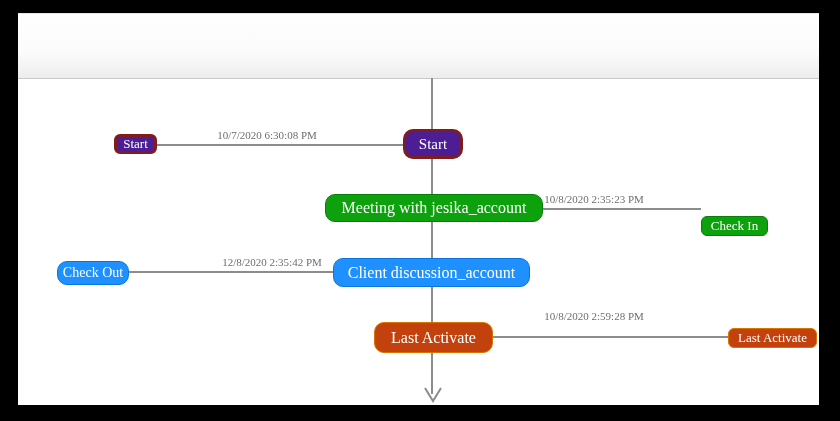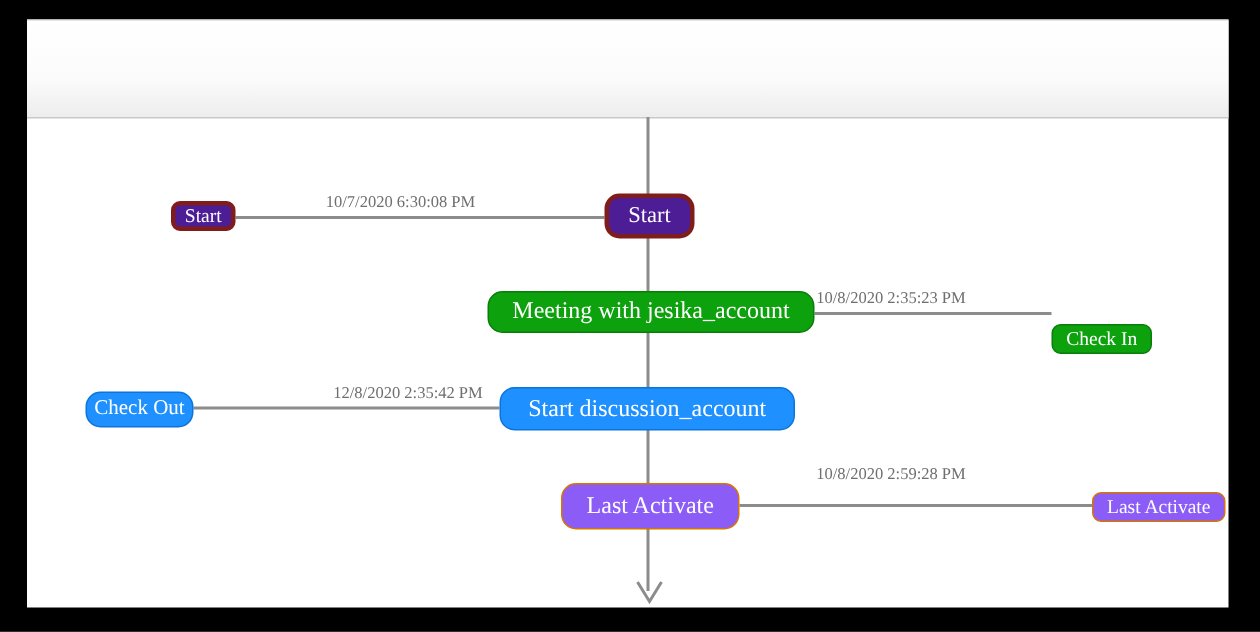--- a/index.html
+++ b/index.html
@@ -12,21 +12,21 @@
   .vline{position:absolute;left:431px;top:78px;width:2px;height:316px;background:#8c8c8c;}
   .arrow{position:absolute;left:423px;top:385px;width:20px;height:20px;}
   .hline{position:absolute;height:2px;background:#8c8c8c;}
   .ts{position:absolute;width:180px;text-align:center;font-size:11px;color:#6e6e6e;
       white-space:nowrap;}
   .node{position:absolute;display:flex;align-items:center;justify-content:center;
         color:#ffffff;white-space:nowrap;box-sizing:border-box;cursor:default;}
   .node.red{background:#4c1d95;border:3px solid #7f1d1d;}
   .node.green{background:#0da10d;border:1px solid #0a7e0a;}
   .node.blue{background:#1e90ff;border:1px solid #0c75db;}
-  .node.orange{background:#8b5cf6;border:1px solid #d97400;}
+  .node.orange{background:#c2410c;border:1px solid #d97400;}
   .center-node{border-radius:10px;font-size:16px;}
   .side-node{border-radius:6px;font-size:13px;}
 </style>
 </head>
 <body>
 
 <div class="frame">
   <div class="canvas"></div>
   <div class="topband"></div>
 
@@ -41,19 +41,19 @@
   <div class="node center-node red" style="left:403px;top:129px;width:60px;height:30px;font-size:15px;">Start</div>
 
   <div class="hline" style="left:543px;top:208px;width:158px;"></div>
   <div class="ts" style="left:504px;top:193px;">10/8/2020 2:35:23 PM</div>
   <div class="node center-node green" style="left:325px;top:194px;width:218px;height:28px;">Meeting with jesika_account</div>
   <div class="node side-node green" style="left:701px;top:200px;width:67px;height:20px;margin-top:16px;">Check In</div>
 
   <div class="hline" style="left:129px;top:271px;width:204px;"></div>
   <div class="ts" style="left:182px;top:256px;">12/8/2020 2:35:42 PM</div>
   <div class="node side-node blue" style="left:57px;top:261px;width:72px;height:24px;font-size:14px;border-radius:10px;">Check Out</div>
-  <div class="node center-node blue" style="left:333px;top:258px;width:197px;height:29px;">Start discussion_account</div>
+  <div class="node center-node blue" style="left:333px;top:258px;width:197px;height:29px;">Client discussion_account</div>
 
   <div class="hline" style="left:493px;top:336px;width:235px;"></div>
   <div class="ts" style="left:504px;top:310px;">10/8/2020 2:59:28 PM</div>
   <div class="node center-node orange" style="left:374px;top:322px;width:119px;height:31px;">Last Activate</div>
   <div class="node side-node orange" style="left:728px;top:328px;width:89px;height:20px;">Last Activate</div>
 </div>
 
 </body></html>

